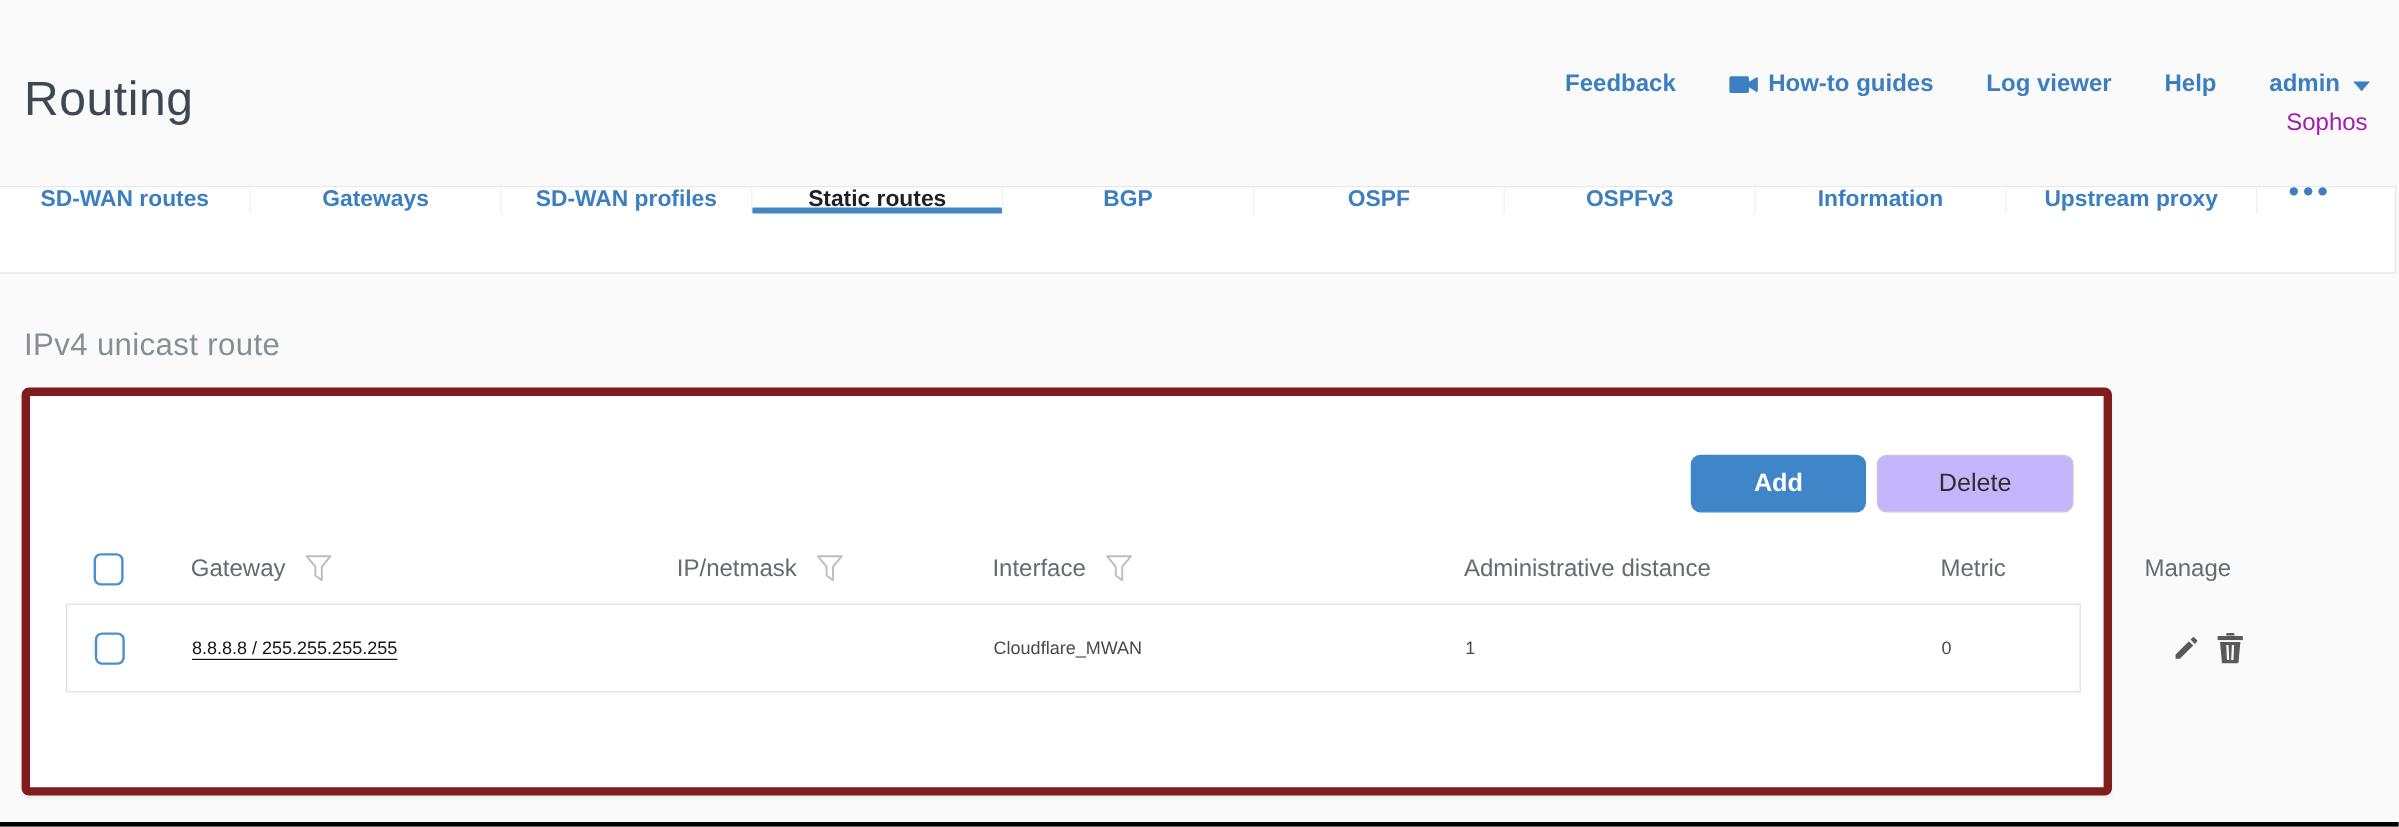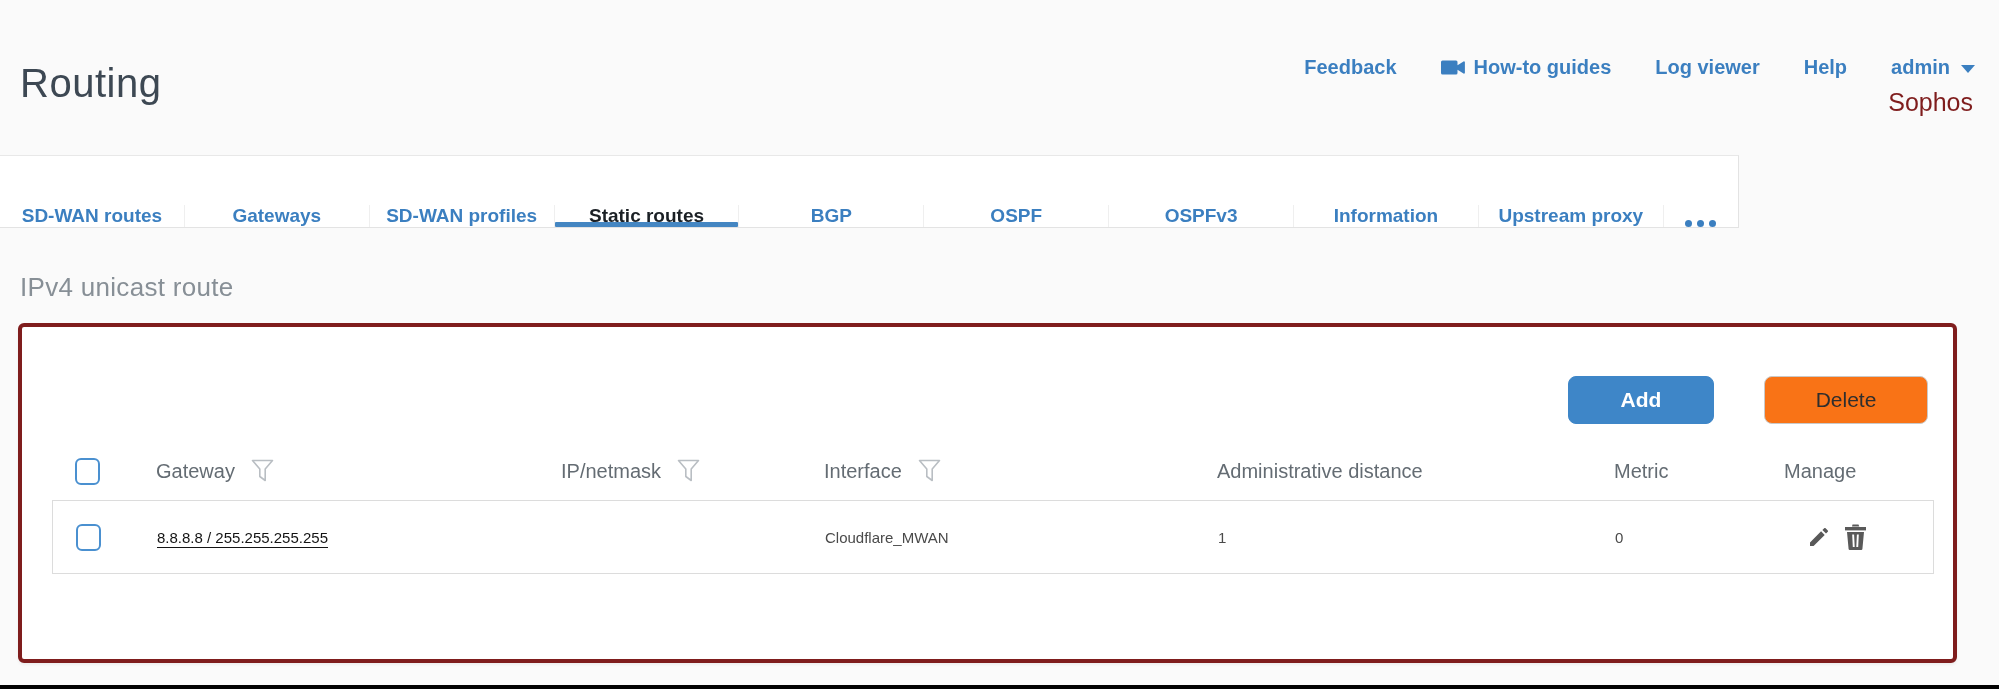--- a/index.html
+++ b/index.html
@@ -41,35 +41,35 @@
   }
   .caret-down {
     width:0; height:0;
     border-left:7px solid transparent;
     border-right:7px solid transparent;
     border-top:8px solid #3b7fc0;
     margin-left:2px;
     margin-top:3px;
   }
   .account-name {
-    color:#7f1d1d;
-    font-size:25px;
+    color:#a21caf;
+    font-size:20px;
     margin-top:9px;
     margin-right:2px;
   }
   
   .tabbar {
-    width:1739px;
+    width:1997px;
     height:73px;
     background:#ffffff;
     border-top:1px solid #e8e8e8;
     border-bottom:1px solid #e3e3e3;
     border-right:1px solid #e3e3e3;
     display:flex;
-    align-items:flex-end;
+    align-items:flex-start;
   }
   .tab {
     width:209px;
     display:flex;
     align-items:center;
     justify-content:center;
     font-size:19px;
     font-weight:600;
     color:#3b7fc0;
     cursor:pointer;
@@ -92,24 +92,24 @@
   
   .section-heading {
     margin:44px 0 0 20px;
     font-size:26px;
     font-weight:400;
     color:#878f96;
     letter-spacing:0.3px;
   }
   .panel {
     margin:20px 42px 0 18px;
-    width:1939px;
+    width:1742px;
     height:340px;
     background:#ffffff;
-    border:4px solid #7f1d1d;
+    border:7px solid #7f1d1d;
     border-radius:6px;
     box-shadow:0 2px 3px rgba(0,0,0,0.05);
   }
   .panel-actions {
     display:flex;
     justify-content:flex-end;
     gap:9px;
     padding:49px 25px 0 0;
   }
   .btn {
@@ -124,25 +124,24 @@
   }
   .btn-primary {
     width:146px;
     background:#3e86c8;
     border:1px solid #3e86c8;
     color:#ffffff;
     font-weight:600;
   }
   .btn-secondary {
     width:164px;
-    background:#f97316;
+    background:#c4b5fd;
     border:1px solid #c9c9c9;
     color:#2e2e2e;
     font-weight:400;
-    margin-left:41px;
   }
   
   .table-wrap { margin:18px 19px 0 30px; }
   .grid-row {
     display:grid;
     grid-template-columns:104px 405px 263px 393px 397px 170px 1fr;
     align-items:center;
   }
   .thead { height:58px; }
   .th {

